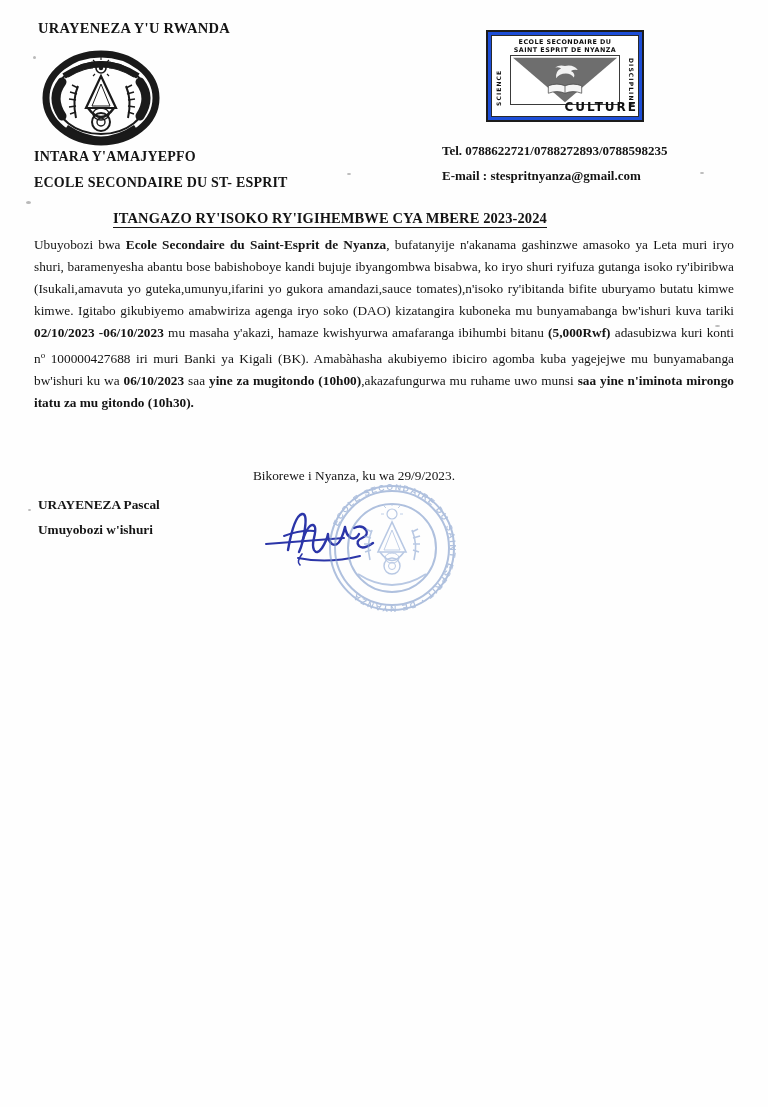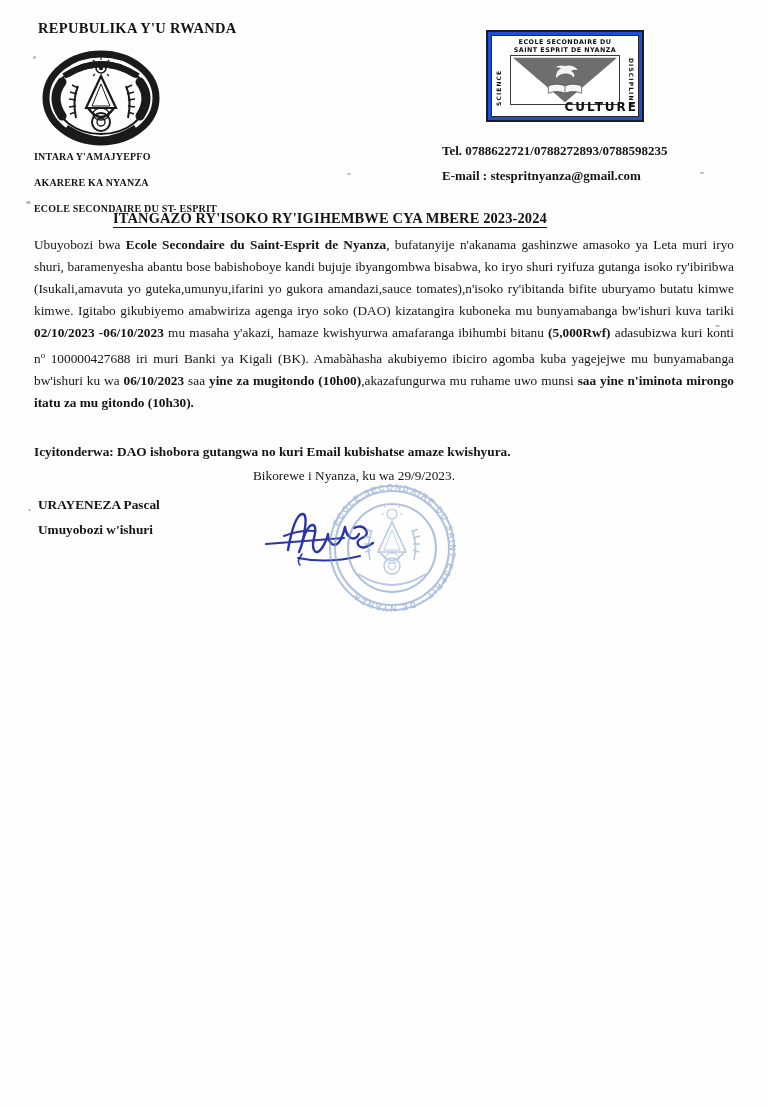--- a/index.html
+++ b/index.html
@@ -129,21 +129,21 @@
     line-height: 25px;
     white-space: nowrap;
     margin-left: 24px;
   }
 
   .admin-lines {
     position: absolute;
     left: 34px;
     top: 134px;
     font-weight: bold;
-    font-size: 10px;
+    font-size: 14px;
     line-height: 26px;
     letter-spacing: 0.2px;
     white-space: nowrap;
   }
 
   
   .doc-title {
     position: absolute;
     top: 210px;
     left: 0;
@@ -225,21 +225,21 @@
     border-radius: 50%;
   }
 </style>
 </head>
 <body>
 
 <div class="page">
 
   <div class="header">
 
-    <div class="republika">REPUBULIKA Y'U RWANDA</div>
+    <div class="republika">URAYENEZA Y'U RWANDA</div>
 
     <div class="coat-arms">
       <svg viewBox="0 0 118 102" width="118" height="102" aria-hidden="true">
         <g fill="none" stroke="#1a1a1a">
 
           <ellipse cx="59" cy="48" rx="55" ry="44" stroke-width="7"></ellipse>
           <ellipse cx="59" cy="48" rx="46" ry="36" stroke-width="2"></ellipse>
 
           <path d="M22 26 Q59 2 96 26" stroke-width="6"></path>
           <path d="M26 27 Q59 7 92 27" stroke-width="1.2"></path>
@@ -293,39 +293,37 @@
               <line x1="55" y1="36" x2="55" y2="45" stroke="#444" stroke-width="0.8"></line>
             </g>
           </svg>
         </div>
         <div class="logo-bottom">CULTURE</div>
       </div>
     </div>
 
     <div class="admin-lines">
       <div>INTARA Y'AMAJYEPFO</div>
-      <div>AKARERE KA NYANZA</div>
       <div>ECOLE SECONDAIRE DU ST- ESPRIT</div>
     </div>
 
     <div class="contact">
       <div>Tel. 0788622721/0788272893/0788598235</div>
       <div>E-mail : stespritnyanza@gmail.com</div>
     </div>
   </div>
 
   <div class="doc-title">
     <span>ITANGAZO RY'ISOKO RY'IGIHEMBWE CYA MBERE 2023-2024</span>
   </div>
 
   <div class="body-text">
     <p><span>Ubuyobozi bwa </span><b>Ecole Secondaire du Saint-Esprit de Nyanza</b><span>, bufatanyije n'akanama gashinzwe amasoko ya Leta muri iryo shuri, baramenyesha abantu bose babishoboye kandi bujuje ibyangombwa bisabwa, ko iryo shuri ryifuza gutanga isoko ry'ibiribwa (Isukali,amavuta yo guteka,umunyu,ifarini yo gukora amandazi,sauce tomates),n'isoko ry'ibitanda bifite uburyamo butatu kimwe kimwe. Igitabo gikubiyemo amabwiriza agenga iryo soko (DAO) kizatangira kuboneka mu bunyamabanga bw'ishuri kuva tariki </span><b>02/10/2023 -06/10/2023</b><span> mu masaha y'akazi, hamaze kwishyurwa amafaranga ibihumbi bitanu </span><b>(5,000Rwf)</b><span> adasubizwa kuri konti n</span><span class="nosup">o</span><span> 100000427688 iri muri Banki ya Kigali (BK). Amabàhasha akubiyemo ibiciro agomba kuba yagejejwe mu bunyamabanga bw'ishuri ku wa </span><b>06/10/2023</b><span> saa </span><b>yine za mugitondo (10h00)</b><span>,akazafungurwa mu ruhame uwo munsi </span><b>saa yine n'iminota mirongo itatu za mu gitondo (10h30).</b></p>
   </div>
 
-  <div class="notice-line">Icyitonderwa: DAO ishobora gutangwa no kuri Email kubishatse amaze kwishyura.</div>
 
   <div class="place-date">Bikorewe i Nyanza, ku wa 29/9/2023.</div>
 
   <div class="signer">
     <div>URAYENEZA Pascal</div>
     <div>Umuyobozi w'ishuri</div>
   </div>
 
   <div class="signature-mark">
     <svg viewBox="0 0 200 80" width="200" height="80" aria-hidden="true">

